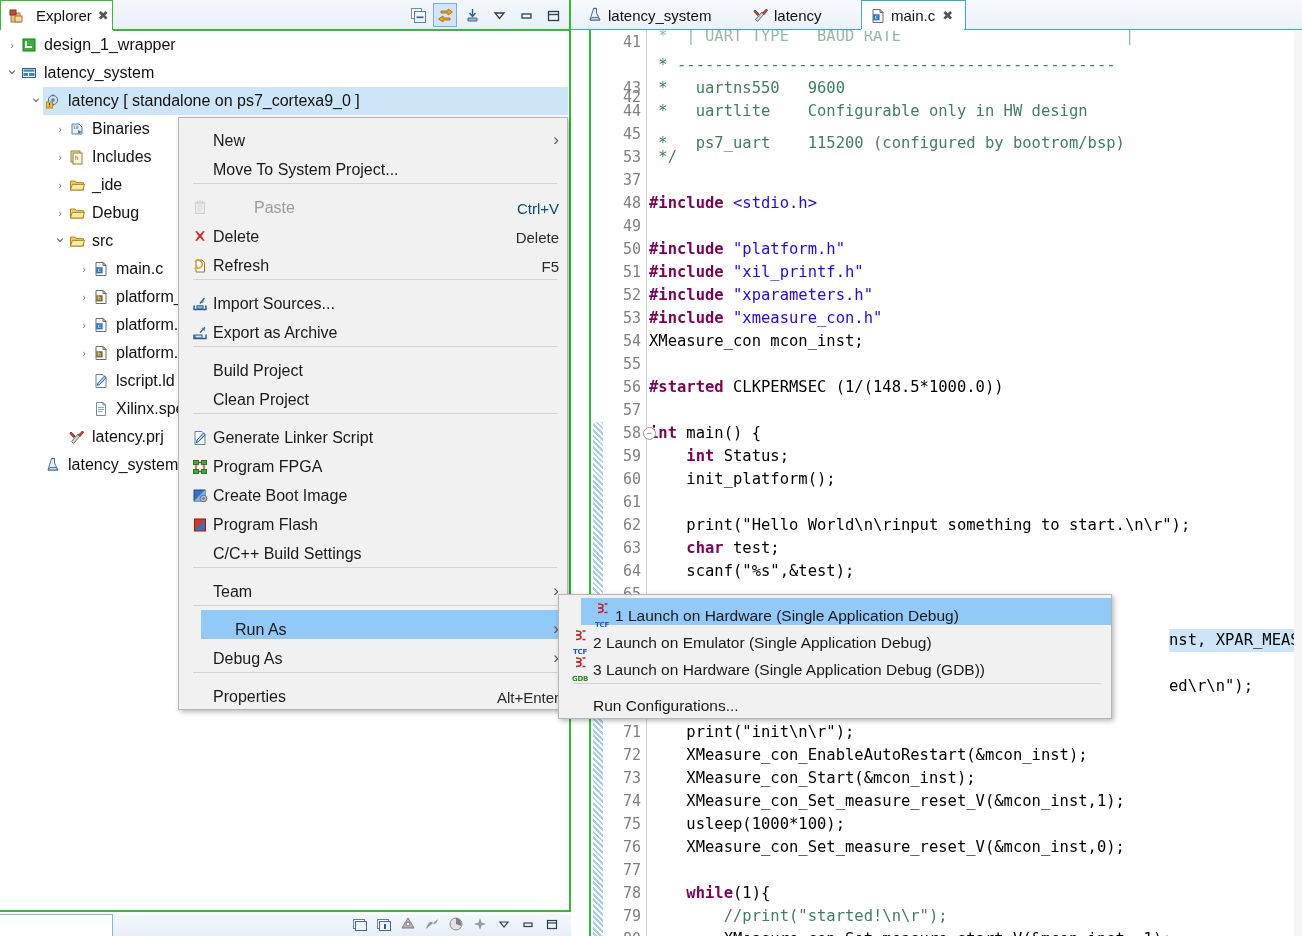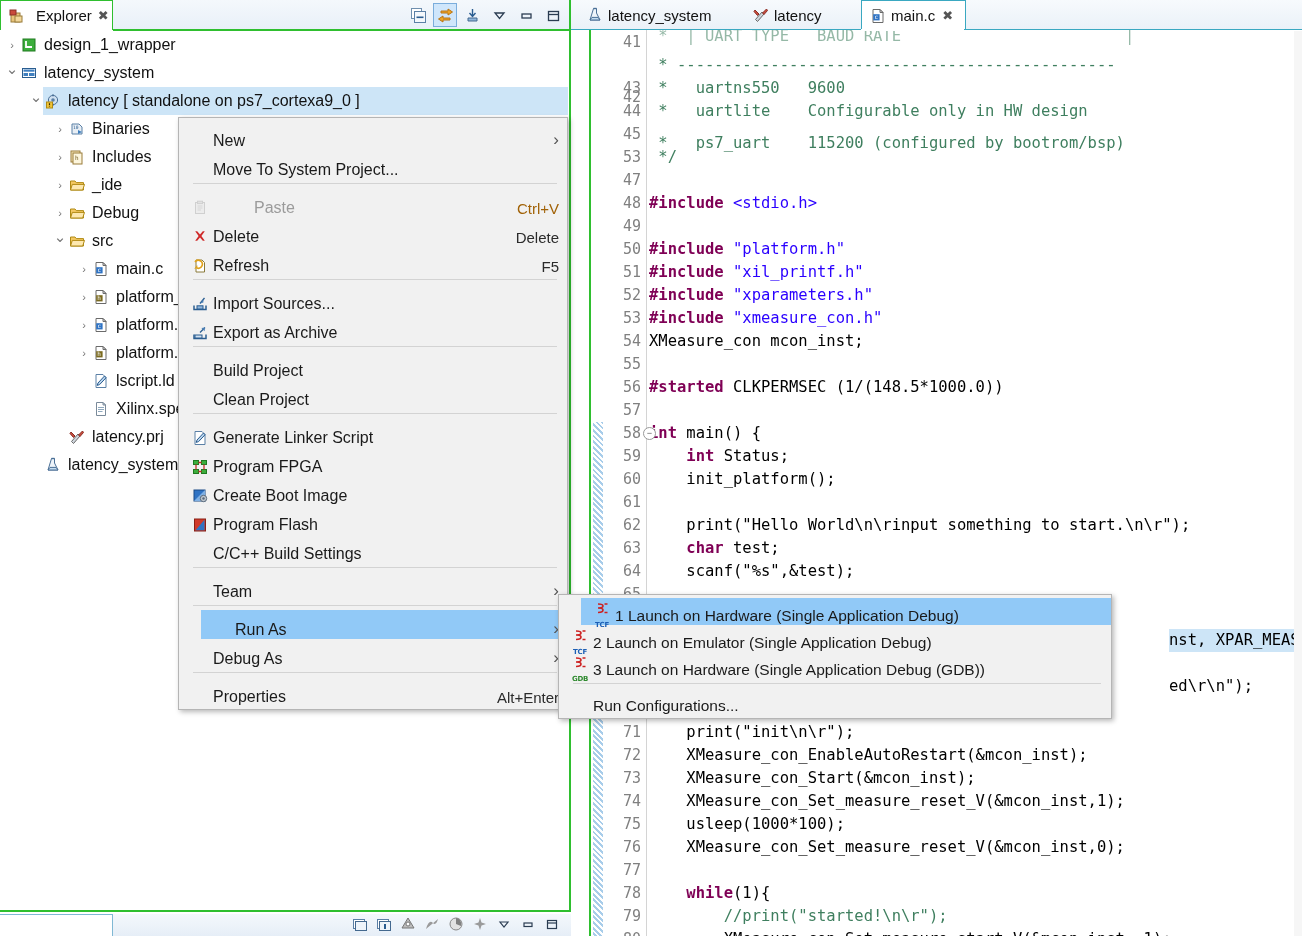--- a/index.html
+++ b/index.html
@@ -110,21 +110,21 @@
   }
   .mi{
     height:29px;display:flex;align-items:flex-end;position:relative;
     font-size:16px;color:#1a1a1a;padding-left:8px;padding-right:8px;
   }
   .mi.sel{background:#91c9f7;margin-left:22px;}
   .mi.disabled{color:#9b9b9b;gap:41px;}
   .mi .micon{width:26px;height:18px;flex:0 0 auto;display:flex;align-items:center;justify-content:center;}
   .mi .mlabel{flex:1 1 auto;white-space:nowrap;}
   .mi .maccel{flex:0 0 auto;color:#2b2b2b;font-size:15px;}
-  .mi.disabled .maccel{color:#a16207;}
+  .mi.disabled .maccel{color:#0c4a6e;}
   .mi .marrow{flex:0 0 auto;color:#555;font-size:13px;margin-left:8px;}
   .msep{height:1px;background:#d3d3d3;margin:4px 10px 4px 14px;}
   
   #run-as-submenu{
     position:absolute;left:558px;top:594px;width:554px;
     background:#f1f1f1;border:1px solid #b5b5b5;box-shadow:2px 2px 5px rgba(0,0,0,.28);
     padding:3px 0;box-sizing:border-box;z-index:50;
   }
   #run-as-submenu .mi{height:27px;font-size:15.5px;}
   
@@ -426,21 +426,21 @@
     <div class="code-changebar">
         <div class="chg" style="top: 392px; height: 541px;"></div>
       </div>
     <div class="gutter">
         <div class="gline" style="top: 1px;">41</div>
         <div class="gline" style="top: 24px; margin-top: 32px;">42</div>
         <div class="gline" style="top: 47px;">43</div>
         <div class="gline" style="top: 70px;">44</div>
         <div class="gline" style="top: 93px;">45</div>
         <div class="gline" style="top: 116px;">53</div>
-        <div class="gline" style="top: 139px;">47</div>
+        <div class="gline" style="top: 139px;">37</div>
         <div class="gline" style="top: 162px;">48</div>
         <div class="gline" style="top: 185px;">49</div>
         <div class="gline" style="top: 208px;">50</div>
         <div class="gline" style="top: 231px;">51</div>
         <div class="gline" style="top: 254px;">52</div>
         <div class="gline" style="top: 277px;">53</div>
         <div class="gline" style="top: 300px;">54</div>
         <div class="gline" style="top: 323px;">55</div>
         <div class="gline" style="top: 346px;">56</div>
         <div class="gline" style="top: 369px;">57</div>

